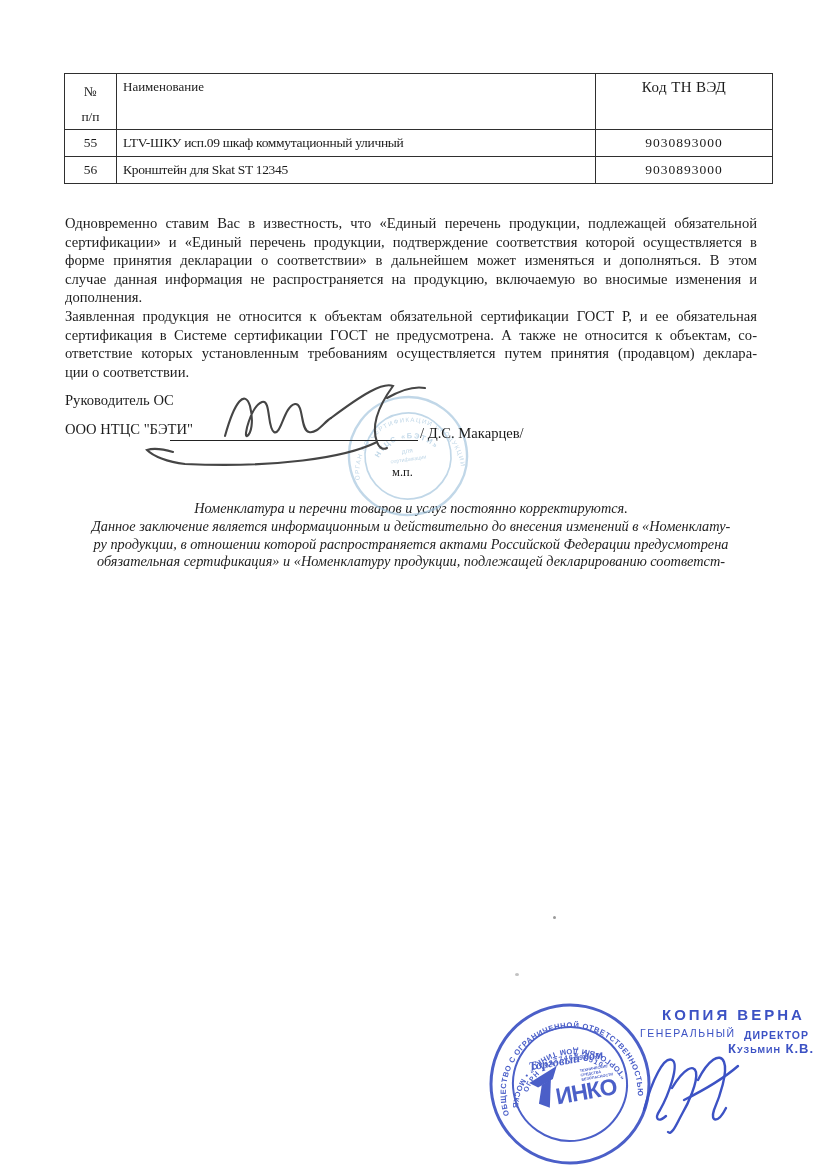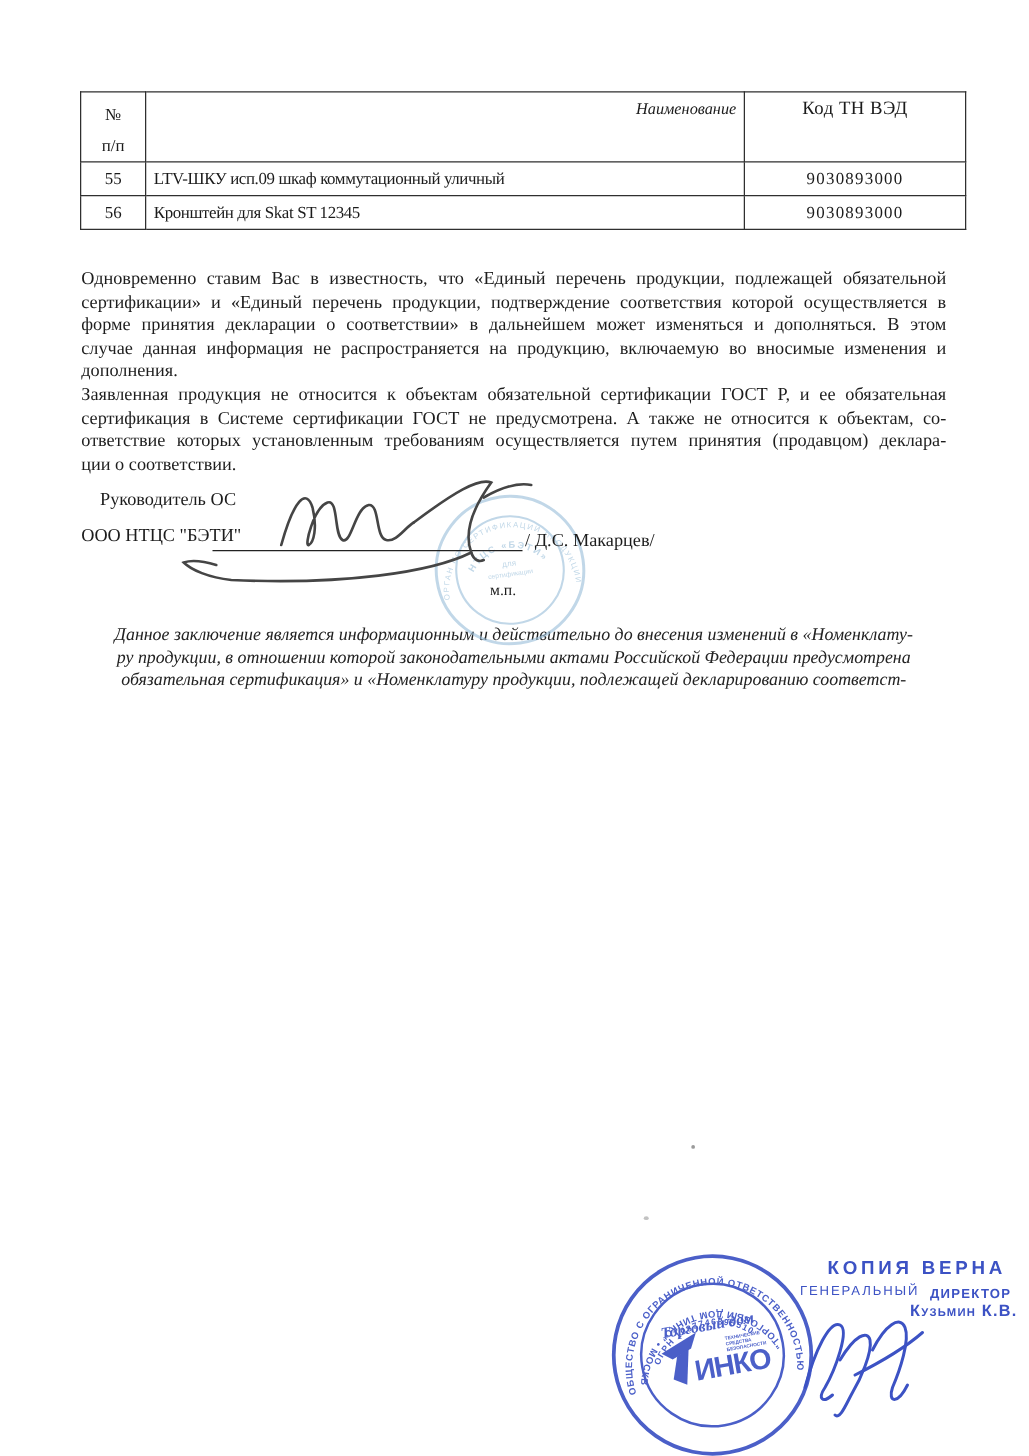--- a/index.html
+++ b/index.html
@@ -12,36 +12,36 @@
     position:absolute; left:64px; top:73px; border-collapse:collapse; table-layout:fixed;
   }
   .doc-table td{
     border:1.4px solid #2f2f2f; padding:0 6px; vertical-align:middle;
     font-size:13.5px; color:#1b1b1b;
   }
   .doc-table .hdr td{ vertical-align:top; padding-top:5px; height:46px;}
   .col-num{width:39px; text-align:center;}
   .col-name{width:466px;}
   .col-code{width:164px; text-align:center;}
-  .hdr .col-name{text-align:right; font-size:13px;font-style:italic;}
+  .hdr .col-name{text-align:left; font-size:13px;}
   .hdr .col-code{font-size:15px; letter-spacing:.4px;}
   .num-hdr div{line-height:25px; text-align:center; font-size:13.5px;}
   .row td{height:26px;}
   .cell-num{font-size:14px; text-align:center;}
   .cell-name{font-size:13.2px; letter-spacing:-.3px;}
   .cell-code{font-size:15px; letter-spacing:1px;margin-top:20px;}
   
   .bodytext{
     position:absolute; left:65px; top:214px; width:692px;
     font-size:14.6px; line-height:18.6px; color:#1d1d1d;
   }
   .jline{ text-align:justify; text-align-last:justify; }
   .lline{ text-align:left; }
   
-  .sig-role{position:absolute; left:80px; top:392px; font-size:14.6px;}
+  .sig-role{position:absolute; left:65px; top:392px; font-size:14.6px;}
   .sig-org{position:absolute; left:65px; top:421px; font-size:14.6px;}
   .sig-line{position:absolute; left:170px; top:440px; width:248px; height:1.4px; background:#222; z-index:2;}
   .sig-name{position:absolute; left:420px; top:425px; font-size:14.6px; z-index:2;}
   .sig-mp{position:absolute; left:392px; top:465px; font-size:12.5px; z-index:3;}
   .stamp-beti{position:absolute; left:343px; top:391px; z-index:1; opacity:.62; transform:rotate(-8deg);}
   .sig-black{position:absolute; left:125px; top:378px; z-index:3;}
   
   .footnote{
     position:absolute; left:64px; top:500px; width:694px; text-align:center;
     font-style:italic; font-size:14.3px; line-height:17.8px; color:#222;
@@ -128,22 +128,23 @@
   <svg class="sig-black" width="400" height="110" viewBox="0 0 400 110">
     <g fill="none" stroke="#454545" stroke-width="2.1" stroke-linecap="round">
       <path d="M 100,58 C 110,22 120,12 125,28 C 129,44 126,56 122,58 C 118,60 126,28 137,24 C 146,21 142,50 149,54 C 156,58 159,28 170,26 C 179,25 175,52 184,54 C 192,56 199,44 206,40"></path>
       <path d="M 206,40 C 238,16 258,4 268,8 C 252,30 246,48 252,64 C 254,70 258,72 262,70"></path>
       <path d="M 252,64 C 220,80 150,90 60,86 C 42,84 28,78 22,72 C 28,70 38,71 48,74"></path>
       <path d="M 262,20 C 276,12 290,8 300,10"></path>
     </g>
   </svg>
 
   <div class="footnote">
+    <div>Номенклатура и перечни товаров и услуг постоянно корректируются.</div>
     <div>Данное заключение является информационным и действительно до внесения изменений в «Номенклату-</div>
-    <div>ру продукции, в отношении которой законодательными актами Российской Федерации предусмотрена</div>
+    <div>ру продукции, в отношении которой распространяется актами Российской Федерации предусмотрена</div>
     <div>обязательная сертификация» и «Номенклатуру продукции, подлежащей декларированию соответст-</div>
   </div>
 
   <div class="speck s1"></div>
   <div class="speck s2"></div>
 
   <svg class="stamp-tinko" width="168" height="168" viewBox="0 0 168 168">
     <defs>
       <path id="tk-top" d="M 20,110 A 66,66 0 1 1 148,110"></path>
       <path id="tk-bottom" d="M 145,100 A 62,62 0 0 0 23,100"></path>

